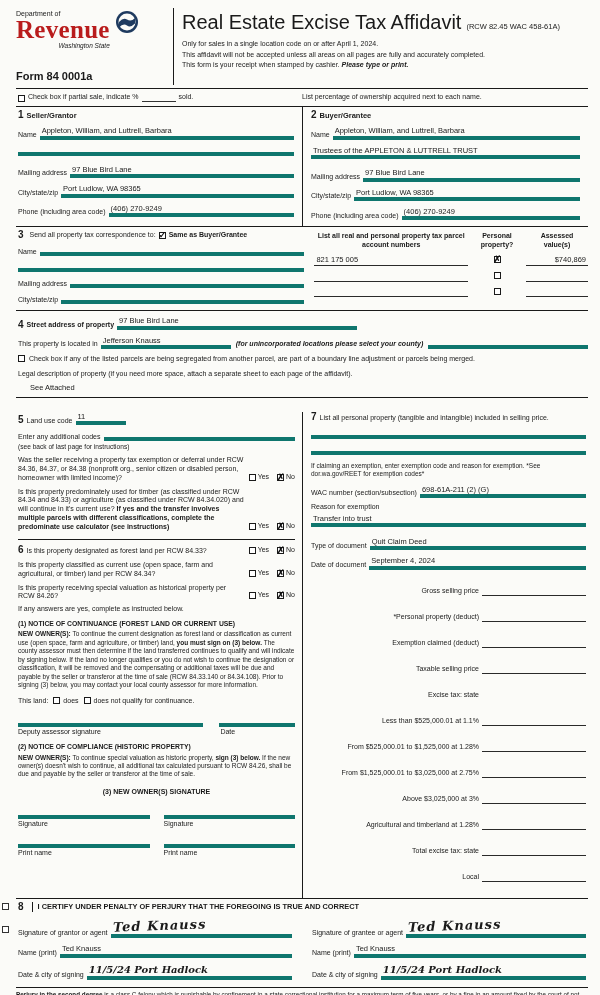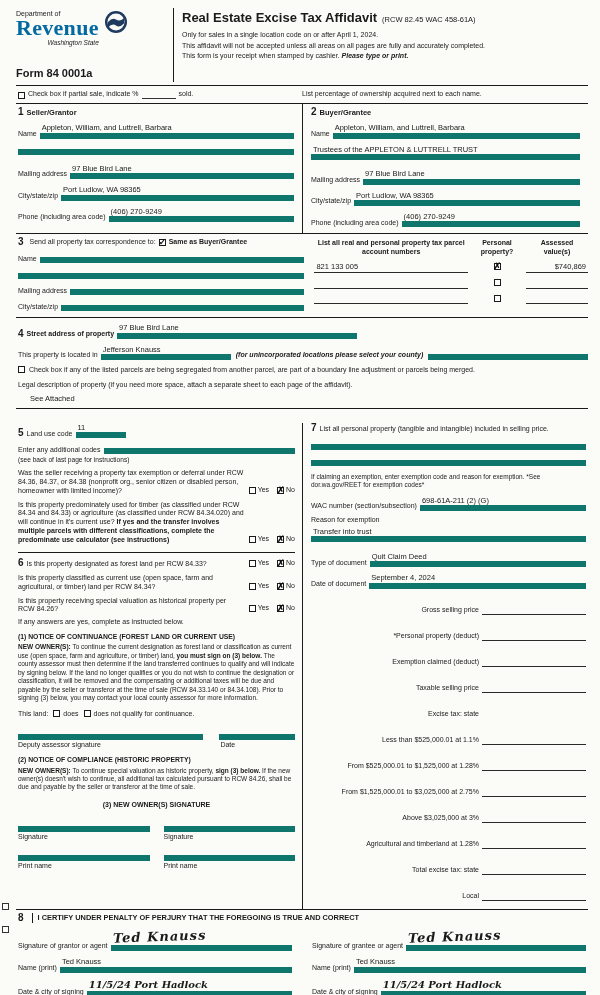--- a/index.html
+++ b/index.html
@@ -9,40 +9,40 @@
         padding:8px 12px 0 16px;position:relative;overflow:hidden}
   b{font-weight:bold}
 
   
   .hdr{display:flex;min-height:68px}
   .hdr-left{flex:none;width:158px;border-right:1.5px solid #1a1a1a;padding:2px 8px 2px 0;
             display:flex;flex-direction:column;justify-content:space-between}
   .logo-block{display:flex;gap:5px;align-items:flex-start}
   .logo-text{line-height:1}
   .dept-small{font-size:7px}
-  .dept-big{font-family:"Liberation Serif",serif;font-weight:bold;font-size:22px;letter-spacing:.3px;color:#0369a1}
+  .dept-big{font-family:"Liberation Serif",serif;font-weight:bold;font-size:25px;letter-spacing:.3px;color:#b91c1c}
   .dept-sub{font-size:6.5px;font-style:italic;text-align:right;margin-top:1px}
   .form-number{font-weight:bold;font-size:11px;margin-top:20px}
   .hdr-right{flex:1;padding:2px 0 2px 8px}
   .title-line{display:flex;align-items:baseline;gap:5px;flex-wrap:wrap}
-  .ftitle{font-weight:bold;font-size:13px}
+  .ftitle{font-weight:normal;font-size:20px}
   .title-ref{font-size:7.5px}
   .hdr-notes{margin-top:4px;font-size:7px;line-height:1.5}
 
   
   .strip{display:flex;align-items:flex-end;border-top:1px solid #1a1a1a;border-bottom:1px solid #1a1a1a;
          padding:4px 0 4px 2px;margin-top:3px}
   .strip-left{flex:1;display:flex;align-items:flex-end;gap:3px}
   .mini-fill{width:34px;border-bottom:1px solid #333;height:8px;display:inline-block}
   .strip-right{flex:none;width:286px}
 
   
   .fl{display:flex;align-items:flex-end;margin-top:6px}
   .fl .lbl{margin-right:3px;white-space:nowrap}
-  .fill{flex:1;border-bottom:6px solid #0f766e;min-height:10px;padding:0 2px;display:flex;align-items:flex-end}
+  .fill{flex:1;border-bottom:4px solid #0f766e;min-height:10px;padding:0 2px;display:flex;align-items:flex-end}
   .val{font-size:7.5px;white-space:nowrap}
   .sec-num{font-weight:bold;font-size:10px;margin-right:3px;line-height:1}
   .gapline{margin-top:9px}
   .spacer{flex:1}
   .w50{flex:0 0 50px}
   .w130{flex:0 0 130px}
   .w240{flex:0 0 240px}
 
   
   .cb{flex:none;display:inline-block;width:7px;height:7px;border:1px solid #1a1a1a;position:relative;
@@ -269,21 +269,21 @@
         <div class="pt-h">
           <div>Personal</div>
           <div>property?</div>
         </div>
         <div class="pt-h">
           <div>Assessed</div>
           <div>value(s)</div>
         </div>
 
         <div class="pcell">
-            <span class="val">821 133 005</span>
+            <span class="val">821 175 005</span>
           </div>
         <div class="pcb"><span class="cb checked"></span></div>
         <div class="pcell rt">
             <span class="val">$740,869</span>
           </div>
 
         <div class="pcell"></div>
         <div class="pcb"><span class="cb"></span></div>
         <div class="pcell"></div>
 

